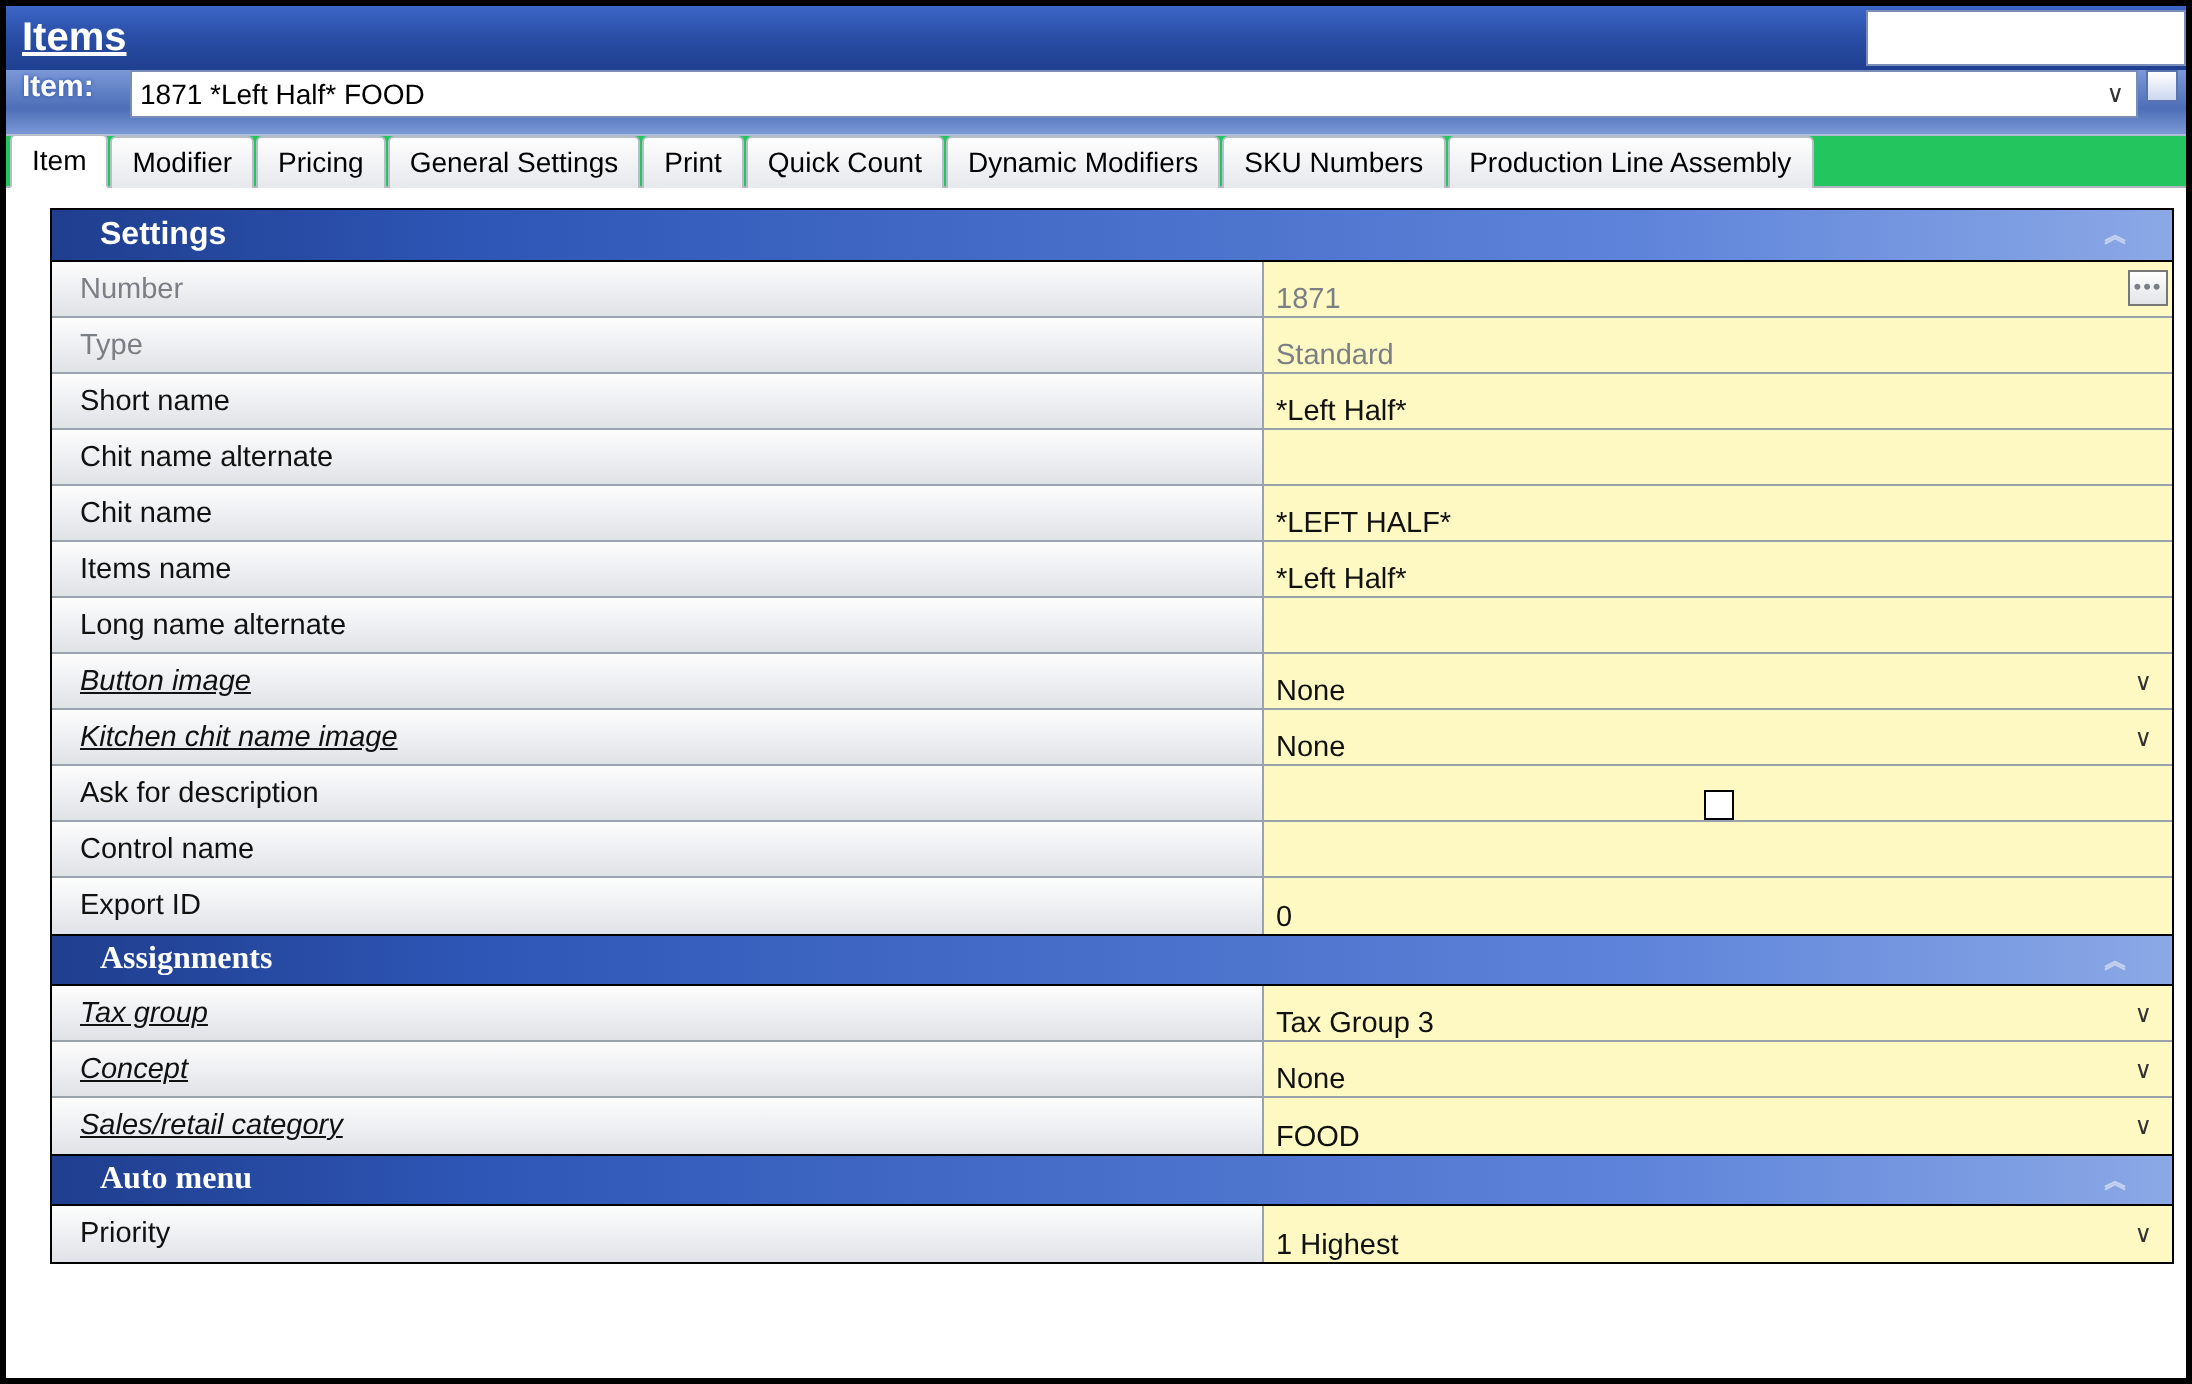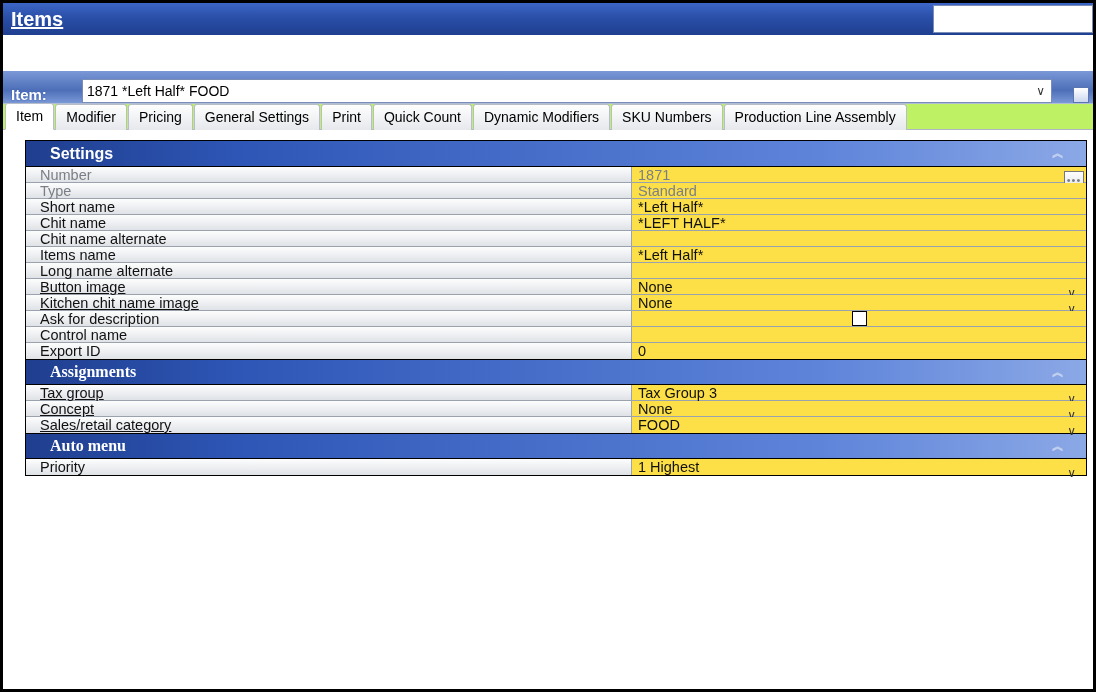--- a/index.html
+++ b/index.html
@@ -14,40 +14,40 @@
   }
   .titlebar .title { color: #fff; font-size: 20px; font-weight: bold; text-decoration: underline; }
   .titlebar .whitebox {
     margin-left: auto; width: 160px; height: 28px; background: #fff; border: 1px solid #7a8db8;
   }
 
   
   .selector-row {
     height: 33px;
     background: linear-gradient(to bottom,#e9eef7 0%, #d7e0ef 100%);
-    display: flex; align-items: flex-end; padding: 0 4px; gap: 17px; border-bottom: 1px solid #b0bdd6; margin-top: 36px;
+    display: flex; align-items: flex-start; padding: 0 4px; gap: 0; border-bottom: 1px solid #b0bdd6;
   }
   .selector-row .item-label {
     color: #fff; font-weight: bold; font-size: 15px;
     width: 58px; text-align: left; padding-left: 4px;
     text-shadow: 0 0 2px #2a4fa8;
   }
   .selector-row { background: linear-gradient(to bottom,#7b98d7 0%, #4d6fb8 60%, #7b98d7 100%); }
   .selector-row .item-label { color:#fff; }
 
   .item-select {
     flex: 1; height: 24px; background: #fff; border: 1px solid #7a8db8;
     display: flex; align-items: center; padding: 0 4px; font-size: 14px; position: relative;
   }
   .item-select .chev { position: absolute; right: 6px; top: 4px; font-size: 12px; color:#333; }
   .mini-icon { width: 16px; height: 16px; display:inline-block; background: linear-gradient(#fff,#cbd7ef); border:1px solid #5a74b0; margin-left:4px; }
 
   
   .tabs {
-    height: 26px; background: #bef264; border-bottom: 1px solid #aeb6c2; display:flex; align-items:flex-end; padding-left:2px;
+    height: 26px; background: #22c55e; border-bottom: 1px solid #aeb6c2; display:flex; align-items:flex-end; padding-left:2px;
   }
   .tab {
     padding: 4px 10px 5px 10px; font-size: 14px; color:#000; border: 1px solid #b8bec8; border-bottom:none;
     background: linear-gradient(#fefefe,#e6e8ec); margin-right:1px; border-top-left-radius:3px; border-top-right-radius:3px;
     position: relative; top:1px; cursor: default;
   }
   .tab.active { background:#fff; border-bottom:1px solid #fff; font-weight: normal; }
   .tab.active::after{content:''; position:absolute; left:0; right:0; bottom:-1px; height:1px; background:#fff;}
 
   
@@ -55,31 +55,31 @@
   .panel { border: 1px solid #000; }
   .section-header {
     height: 26px;
     background: linear-gradient(to right, #1f3e8e 0%, #2e56b6 20%, #5e84da 75%, #8ba8e6 100%);
     color:#fff; font-weight:bold; font-size:16px; display:flex; align-items:center; padding:0 24px;
     border-bottom:1px solid #000;
   }
   .section-header .collapse-icon { margin-left:auto; color:#c4d1ef; font-size:12px; letter-spacing:-2px; }
 
   .rows { }
-  .row { display:flex; height:16px; border-bottom:1px solid #9aa2ae; }
+  .row { display:flex; height:28px; border-bottom:1px solid #9aa2ae; }
   .row:last-child { border-bottom: none; }
   .row .label {
     width: 606px; padding-left: 14px; display:flex; align-items:center;
     background: linear-gradient(to bottom,#fdfdfd 0%, #ebedf0 60%, #dfe2e6 100%);
     border-right:1px solid #9aa2ae; font-size:14.5px; color:#111;
   }
   .row .label.disabled { color:#7b7f85; }
-  .row .label .link { text-decoration: underline; }
+  .row .label .link { text-decoration: underline; font-style: italic; }
   .row .value {
-    flex:1; display:flex; align-items:center; padding: 0 6px; background:#fde047; font-size:14.5px; color:#111; position:relative;
+    flex:1; display:flex; align-items:flex-end; padding: 0 6px; background:#fef9c3; font-size:14.5px; color:#111; position:relative;
   }
   .row .value.disabled { color:#7b7f85; }
   .value .chev { position:absolute; right:10px; top:7px; font-size:12px; color:#333; pointer-events:none;}
   .dots-btn {
     position:absolute; right:2px; top:4px; width:20px; height:18px;
     border:1px solid #777; background: linear-gradient(#fefefe,#e2e4e8);
     display:flex; align-items:center; justify-content:center; font-size:11px; letter-spacing:1px;
   }
   .chkbox {
     width:15px; height:15px; border:1.5px solid #000; margin:0 auto; background:#fff;
@@ -154,33 +154,33 @@
           <div class="label">
               <span>Short name</span>
             </div>
           <div class="value">
               <span>*Left Half*</span>
             </div>
         </div>
 
         <div class="row">
           <div class="label">
+              <span>Chit name alternate</span>
+            </div>
+          <div class="value">
+              <span></span>
+            </div>
+        </div>
+
+        <div class="row">
+          <div class="label">
               <span>Chit name</span>
             </div>
           <div class="value">
               <span>*LEFT HALF*</span>
-            </div>
-        </div>
-
-        <div class="row">
-          <div class="label">
-              <span>Chit name alternate</span>
-            </div>
-          <div class="value">
-              <span></span>
             </div>
         </div>
 
         <div class="row">
           <div class="label">
               <span>Items name</span>
             </div>
           <div class="value">
               <span>*Left Half*</span>
             </div>

